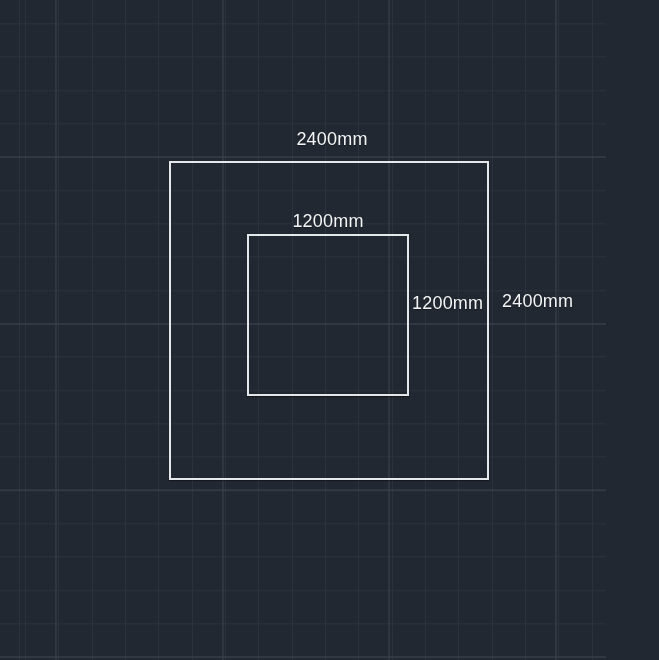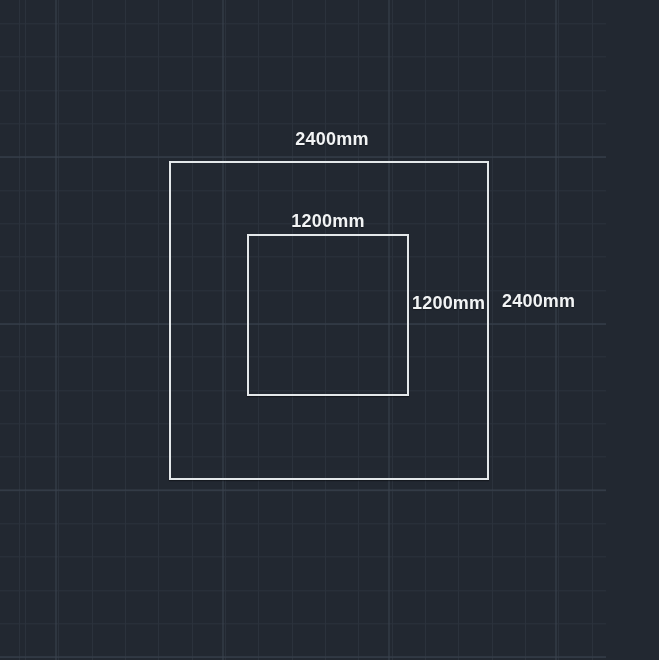--- a/index.html
+++ b/index.html
@@ -19,21 +19,20 @@
   .canvas {
     position: relative;
     width: 606px; height: 660px;
     background-color: var(--canvas-bg);
     background-image:
       repeating-linear-gradient(90deg,  var(--grid-major) 0px, var(--grid-major) 1px, transparent 1px, transparent 166.67px),
       repeating-linear-gradient(180deg, var(--grid-major) 0px, var(--grid-major) 1px, transparent 1px, transparent 166.67px),
       repeating-linear-gradient(90deg,  var(--grid-minor) 0px, var(--grid-minor) 1px, transparent 1px, transparent 33.33px),
       repeating-linear-gradient(180deg, var(--grid-minor) 0px, var(--grid-minor) 1px, transparent 1px, transparent 33.33px);
     background-position: 55.5px 0, 0 156.6px, 25px 0, 0 23.3px;
-    font-weight: bold;
   }
   .shape-rect {
     position: absolute;
     border: 2px solid var(--shape-stroke);
     background: transparent;
     box-shadow: 0 1px 1px rgba(8, 10, 14, 0.5);
   }
   .rect-outer { left: 169px; top: 161px; width: 320px; height: 319px; }
   .rect-inner { left: 247px; top: 234px; width: 162px; height: 162px; }
   .dim-label {

